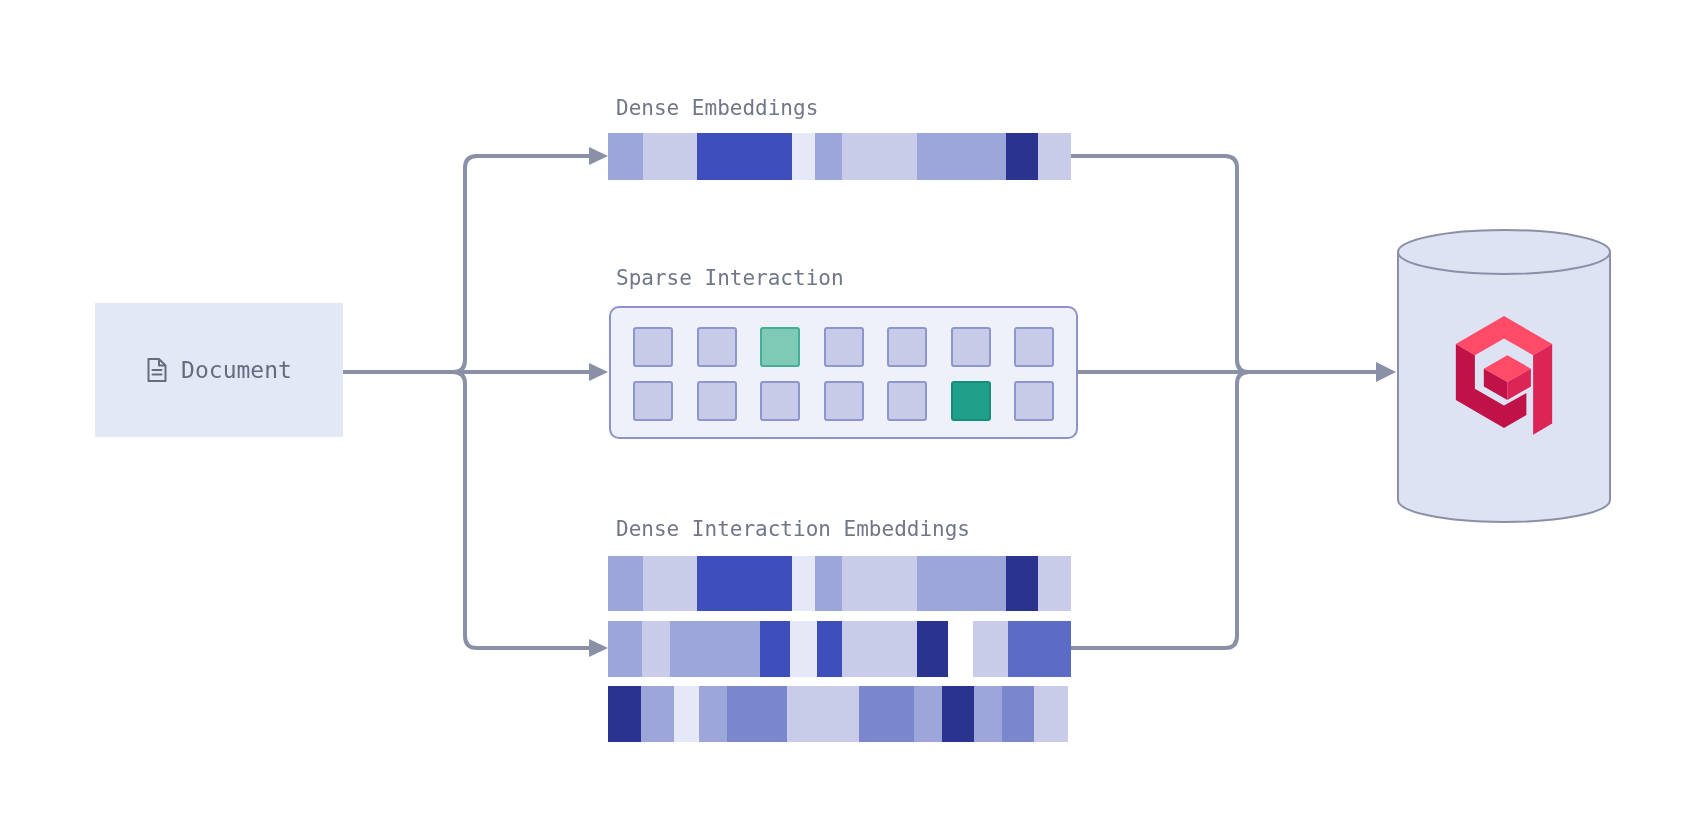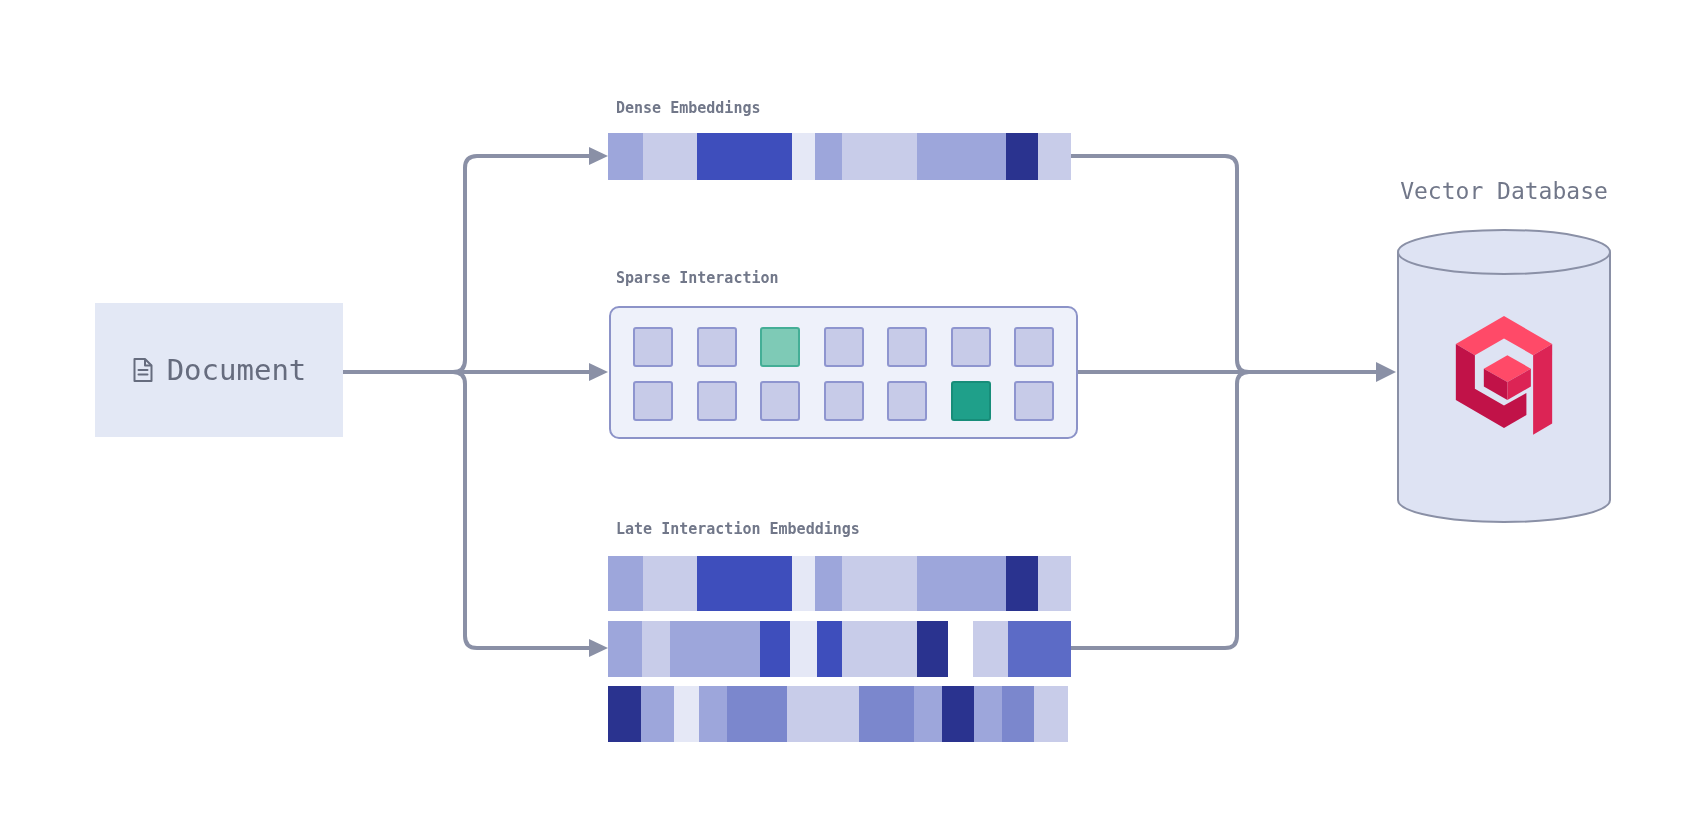--- a/index.html
+++ b/index.html
@@ -5,24 +5,24 @@
   :root{
     --line:#8A90A6; --label-text:#717789; --doc-text:#666C7E; --doc-box-bg:#E3E8F5;
     --panel-bg:#EEF1FA; --panel-border:#8C93C8; --cell-fill:#C7CBE8; --cell-border:#8E95CF;
     --teal-light:#7ECAB6; --teal-light-border:#44AE96; --teal-dark:#1FA08A; --teal-dark-border:#178D79;
     --cyl-fill:#DEE3F3; --cyl-stroke:#8A90A6; --q-bright:#FF4A68; --q-mid:#DC2455; --q-dark:#C11248;
   }
   html,body{margin:0;padding:0;background:#fff;}
   .canvas{position:relative;width:1688px;height:822px;background:#ffffff;overflow:hidden;
           font-family:"DejaVu Sans Mono","Liberation Mono",monospace;}
   .connectors{position:absolute;left:0;top:0;}
-  .sec-label{position:absolute;font-size:15px;line-height:28px;color:var(--label-text);white-space:nowrap;font-weight:bold;}
+  .sec-label{position:absolute;font-size:21px;line-height:28px;color:var(--label-text);white-space:nowrap;}
   .doc-box{position:absolute;left:95px;top:303px;width:248px;height:134px;background:var(--doc-box-bg);
            display:flex;align-items:center;justify-content:center;gap:13px;}
-  .doc-box .doc-label{font-size:29px;color:var(--doc-text);text-align:center;}
+  .doc-box .doc-label{font-size:23px;color:var(--doc-text);text-align:center;}
   .bar{position:absolute;left:608px;display:flex;overflow:hidden;}
   .bar .seg{height:100%;flex:0 0 auto;}
   .bar-dense{top:133px;width:463px;height:47px;}
   .bar-late1{top:556px;width:463px;height:55px;}
   .bar-late2{top:621px;width:463px;height:56px;}
   .bar-late3{top:686px;width:460px;height:56px;}
   .sparse-panel{position:absolute;left:609px;top:306px;width:469px;height:133px;box-sizing:border-box;
                 background:var(--panel-bg);border:2.5px solid var(--panel-border);border-radius:10px;
                 display:grid;grid-template-columns:repeat(7,40px);grid-template-rows:repeat(2,40px);
                 column-gap:23.5px;row-gap:14px;padding:19px 0 0 22px;}
@@ -91,21 +91,21 @@
       <div class="cell p"></div>
       <div class="cell p"></div>
       <div class="cell p"></div>
       <div class="cell p"></div>
       <div class="cell p"></div>
       <div class="cell p"></div>
       <div class="cell t2"></div>
       <div class="cell p"></div>
     </div>
 
-  <div class="sec-label" style="left:616px;top:515px">Late Interaction Embeddings</div>
+  <div class="sec-label" style="left:616px;top:515px">Dense Interaction Embeddings</div>
   <div class="bar bar-late1">
       <div class="seg" style="width: 35px; background: rgb(157, 166, 219);"></div>
       <div class="seg" style="width: 54px; background: rgb(200, 204, 233);"></div>
       <div class="seg" style="width: 95px; background: rgb(62, 78, 188);"></div>
       <div class="seg" style="width: 23px; background: rgb(229, 232, 246);"></div>
       <div class="seg" style="width: 27px; background: rgb(157, 166, 219);"></div>
       <div class="seg" style="width: 75px; background: rgb(200, 204, 233);"></div>
       <div class="seg" style="width: 89px; background: rgb(157, 166, 219);"></div>
       <div class="seg" style="width: 32px; background: rgb(42, 51, 143);"></div>
       <div class="seg" style="width: 33px; background: rgb(200, 204, 233);"></div>
@@ -131,21 +131,20 @@
       <div class="seg" style="width: 60px; background: rgb(123, 135, 205);"></div>
       <div class="seg" style="width: 72px; background: rgb(200, 204, 233);"></div>
       <div class="seg" style="width: 55px; background: rgb(123, 135, 205);"></div>
       <div class="seg" style="width: 28px; background: rgb(157, 166, 219);"></div>
       <div class="seg" style="width: 32px; background: rgb(42, 51, 143);"></div>
       <div class="seg" style="width: 28px; background: rgb(157, 166, 219);"></div>
       <div class="seg" style="width: 32px; background: rgb(123, 135, 205);"></div>
       <div class="seg" style="width: 34px; background: rgb(200, 204, 233);"></div>
     </div>
 
-  <div class="db-label">Vector Database</div>
   <svg class="cylinder" width="216" height="296" viewBox="0 0 216 296">
     <path d="M2 24 V272 A106 22 0 0 0 214 272 V24" fill="#DEE3F3" stroke="#8A90A6" stroke-width="2"></path>
     <ellipse cx="108" cy="24" rx="106" ry="22" fill="#DEE3F3" stroke="#8A90A6" stroke-width="2"></ellipse>
   </svg>
   <svg class="qdrant-logo" width="112" height="128" viewBox="0 0 100 114">
     <polygon points="7,32 50,7 93,32 76,42 50,27 24,42" fill="#FF4A68"></polygon>
     <polygon points="7,32 7,82 50,107 50,87 24,72 24,42" fill="#C11248"></polygon>
     <polygon points="50,87 70,75.7 70,95.4 50,107" fill="#C11248"></polygon>
     <polygon points="76,42 93,32 93,103 76,113" fill="#DC2455"></polygon>
     <polygon points="53,42 74,54 53,66 32,54" fill="#FF4A68"></polygon>

